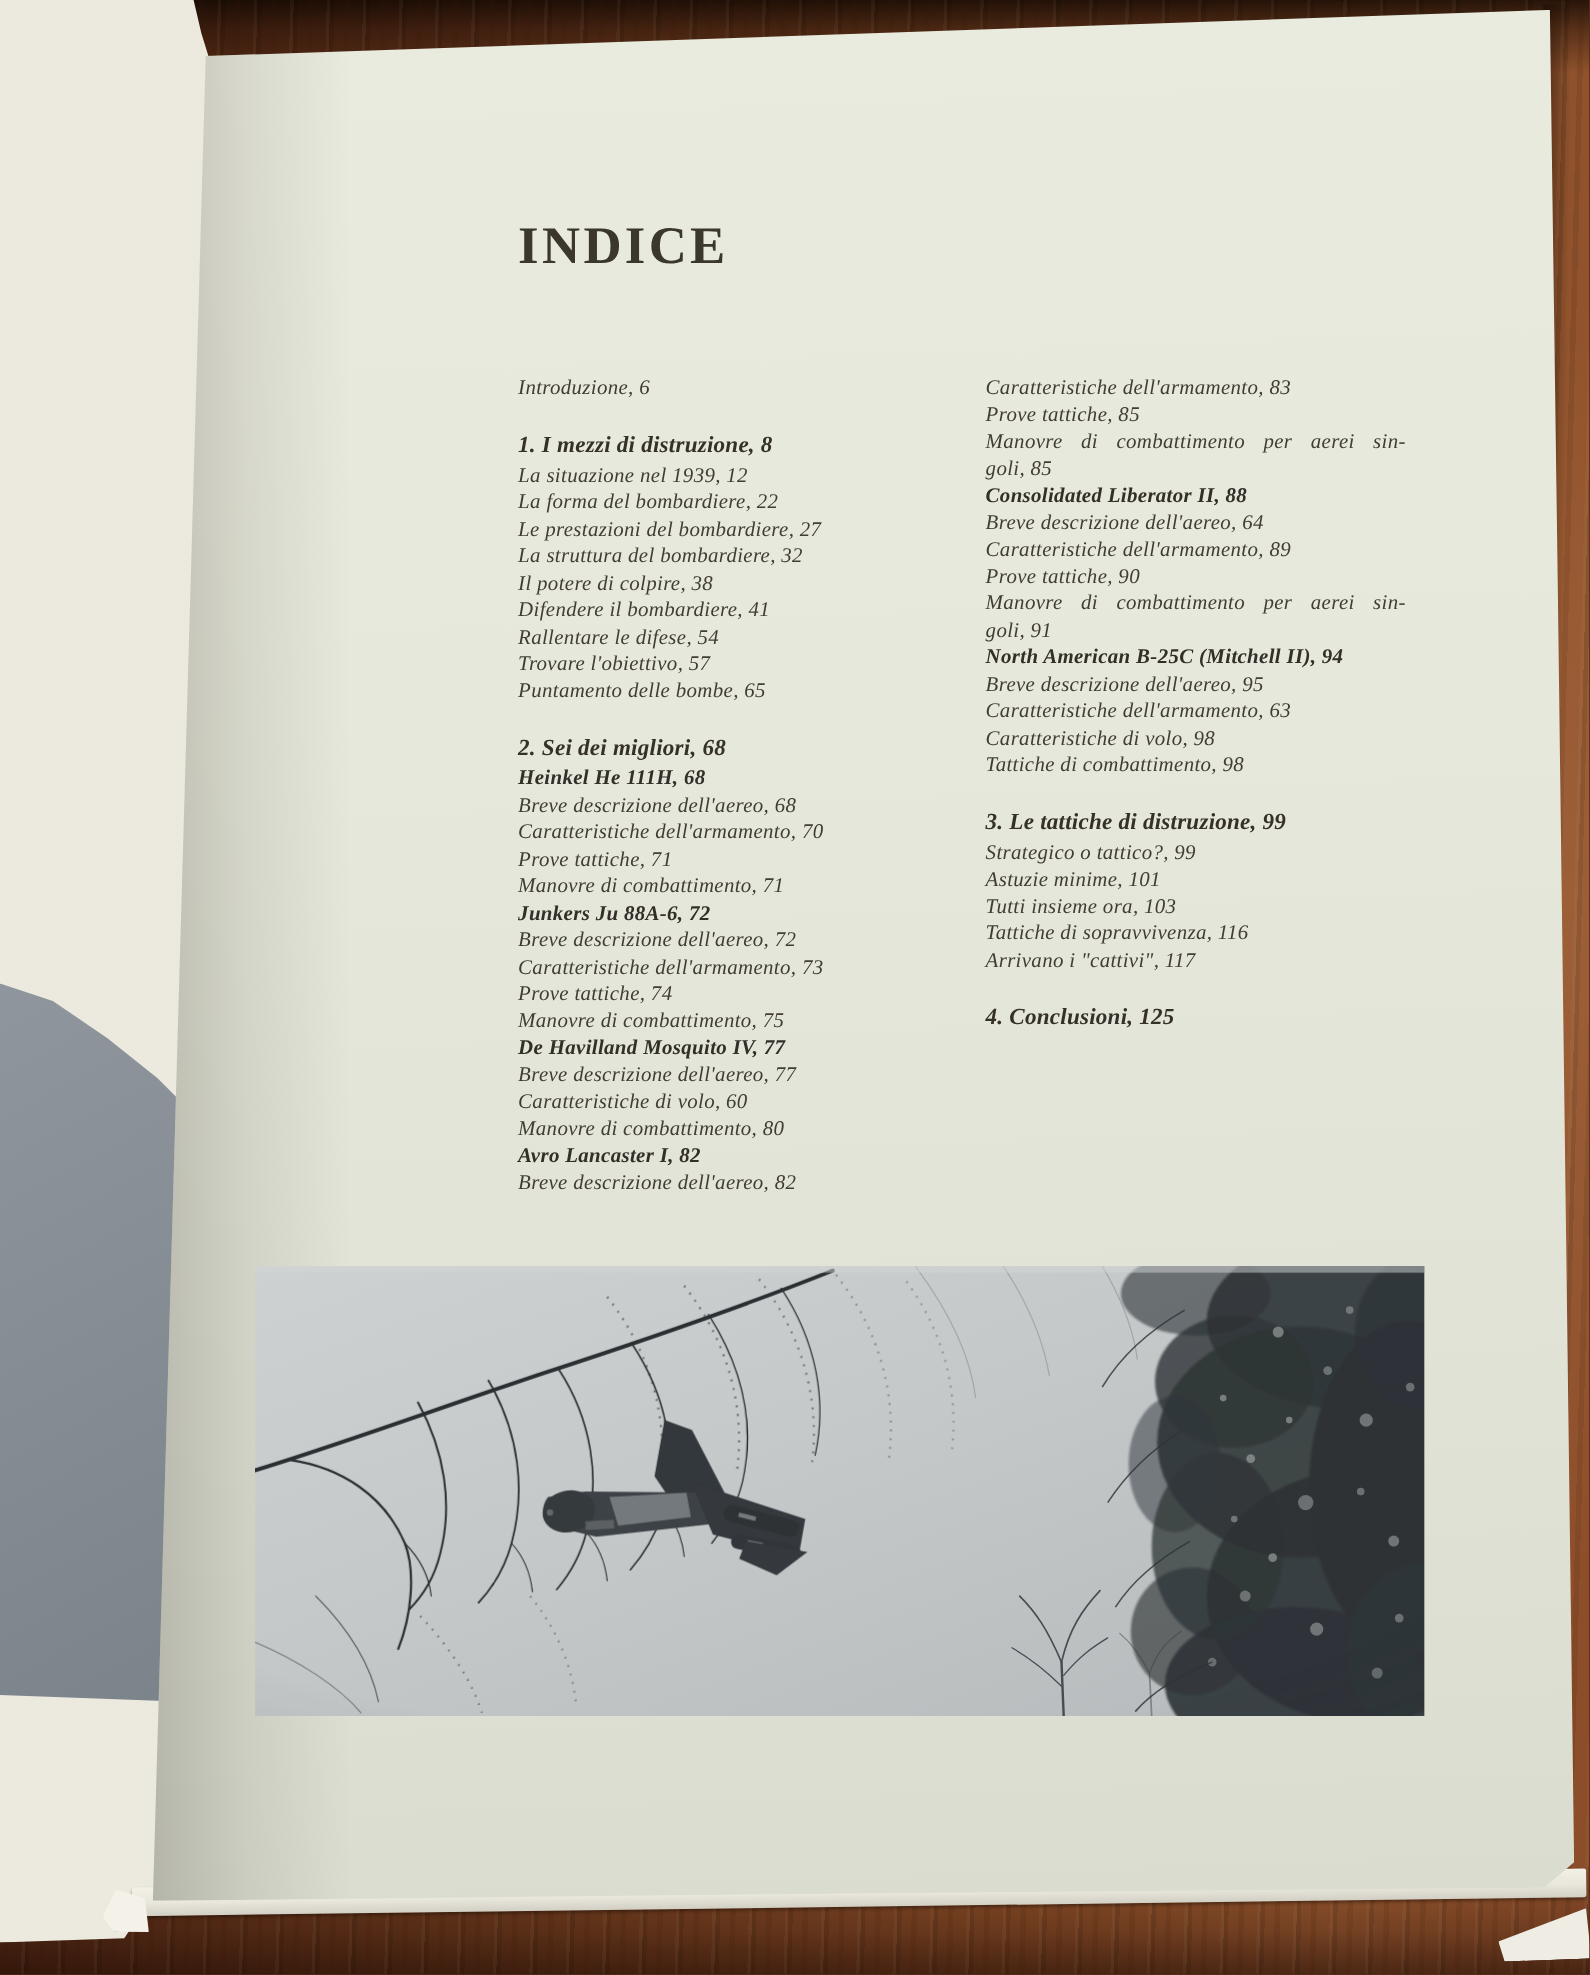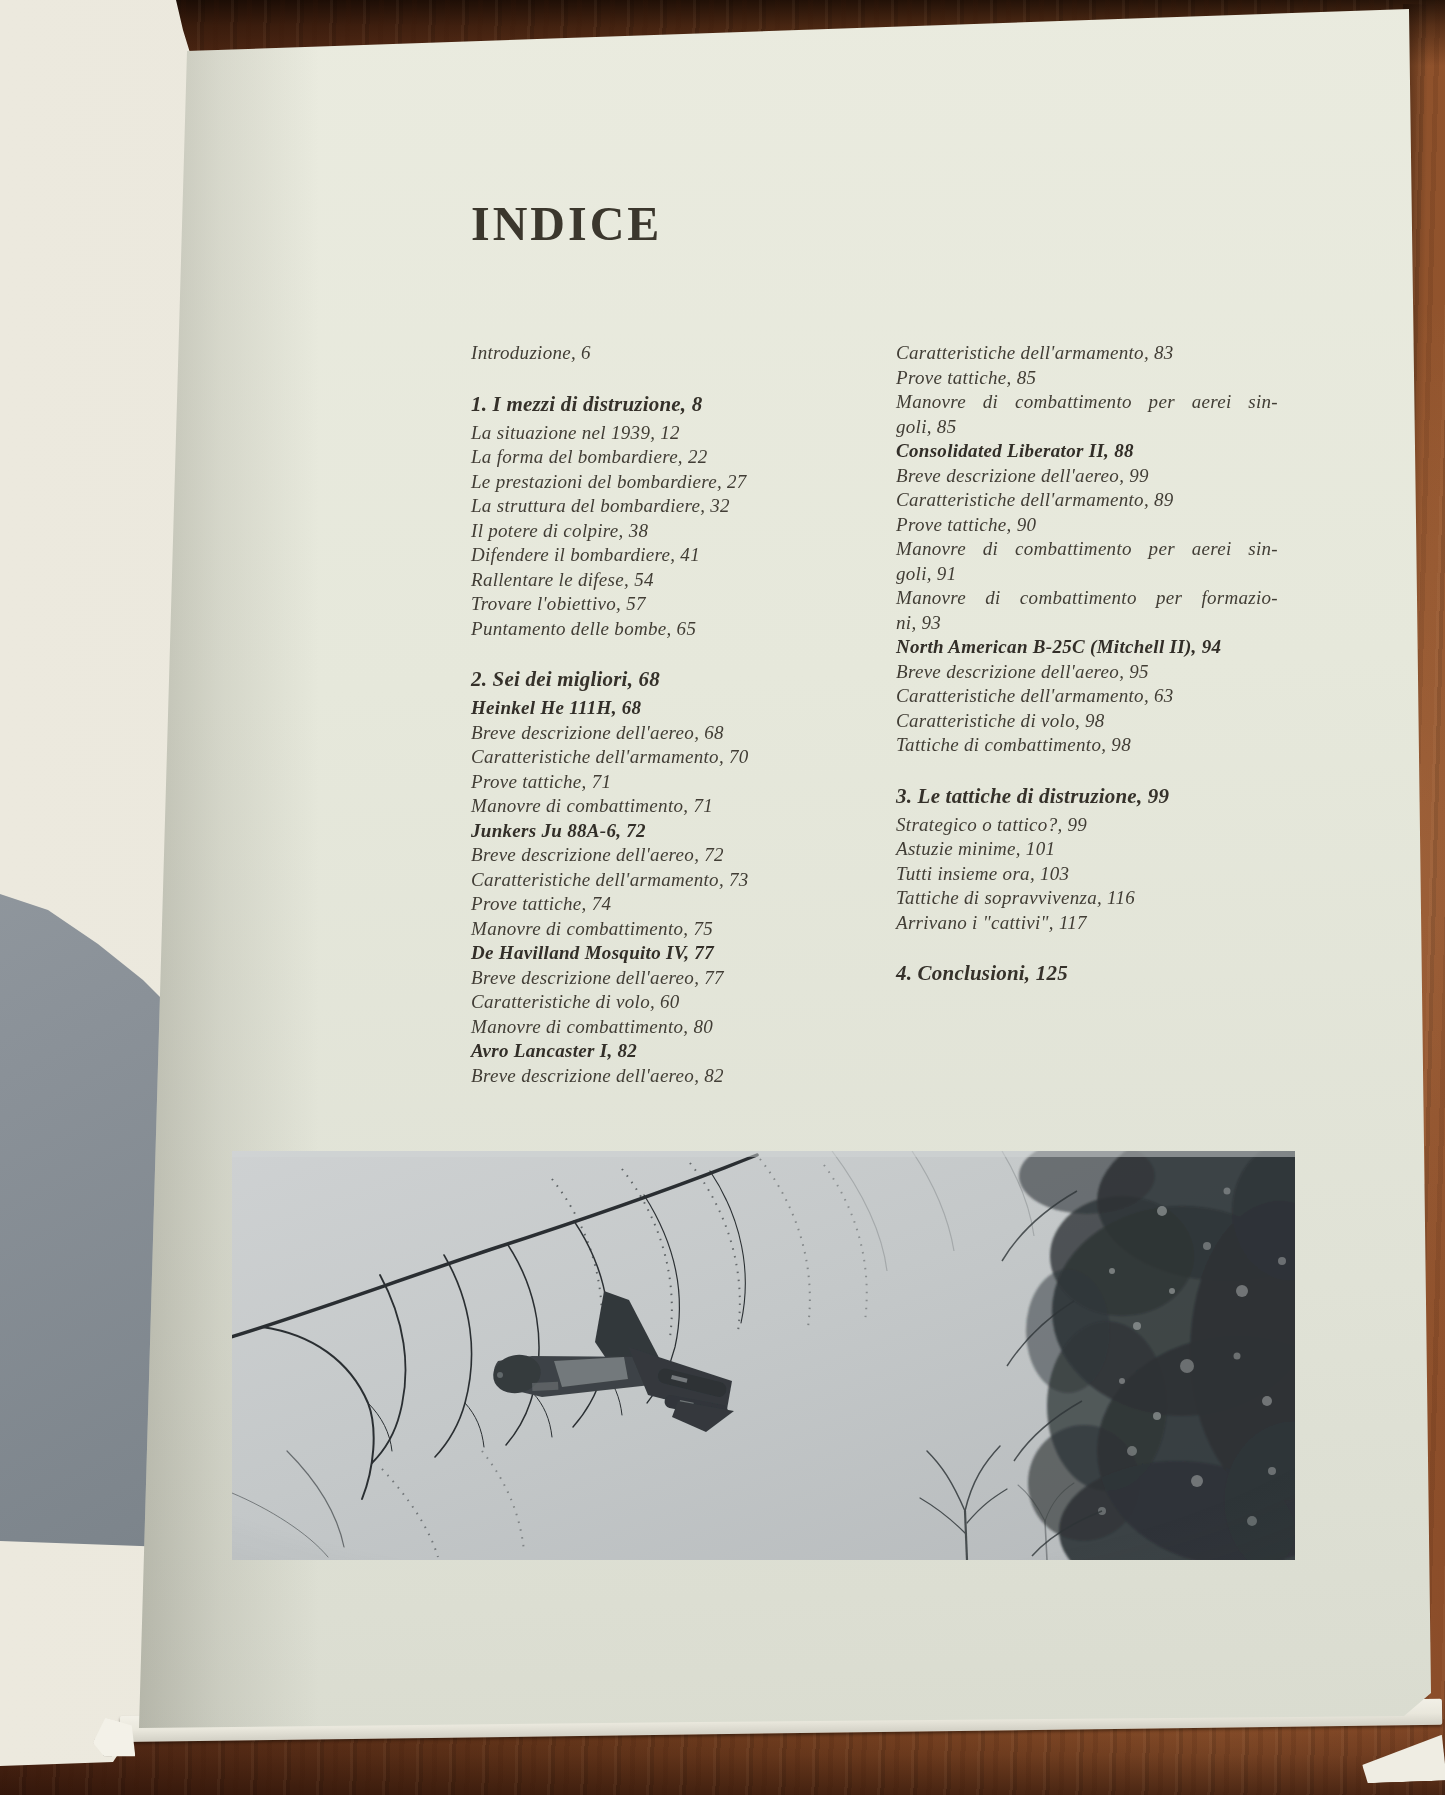--- a/index.html
+++ b/index.html
@@ -168,35 +168,31 @@
           <div class="toc-line">Prove tattiche, 85</div>
         </div>
         <div class="toc-entry normal">
           <div class="toc-line justified">Manovre di combattimento per aerei sin-</div>
           <div class="toc-line">goli, 85</div>
         </div>
         <div class="toc-entry bold">
           <div class="toc-line">Consolidated Liberator II, 88</div>
         </div>
         <div class="toc-entry normal">
-          <div class="toc-line">Breve descrizione dell'aereo, 99</div>
+          <div class="toc-line">Breve descrizione dell'aereo, 64</div>
         </div>
         <div class="toc-entry normal">
           <div class="toc-line">Caratteristiche dell'armamento, 89</div>
         </div>
         <div class="toc-entry normal">
           <div class="toc-line">Prove tattiche, 90</div>
         </div>
         <div class="toc-entry normal">
           <div class="toc-line justified">Manovre di combattimento per aerei sin-</div>
           <div class="toc-line">goli, 91</div>
-        </div>
-        <div class="toc-entry normal">
-          <div class="toc-line justified">Manovre di combattimento per formazio-</div>
-          <div class="toc-line">ni, 93</div>
         </div>
         <div class="toc-entry bold">
           <div class="toc-line">North American B-25C (Mitchell II), 94</div>
         </div>
         <div class="toc-entry normal">
           <div class="toc-line">Breve descrizione dell'aereo, 95</div>
         </div>
         <div class="toc-entry normal">
           <div class="toc-line">Caratteristiche dell'armamento, 63</div>
         </div>

